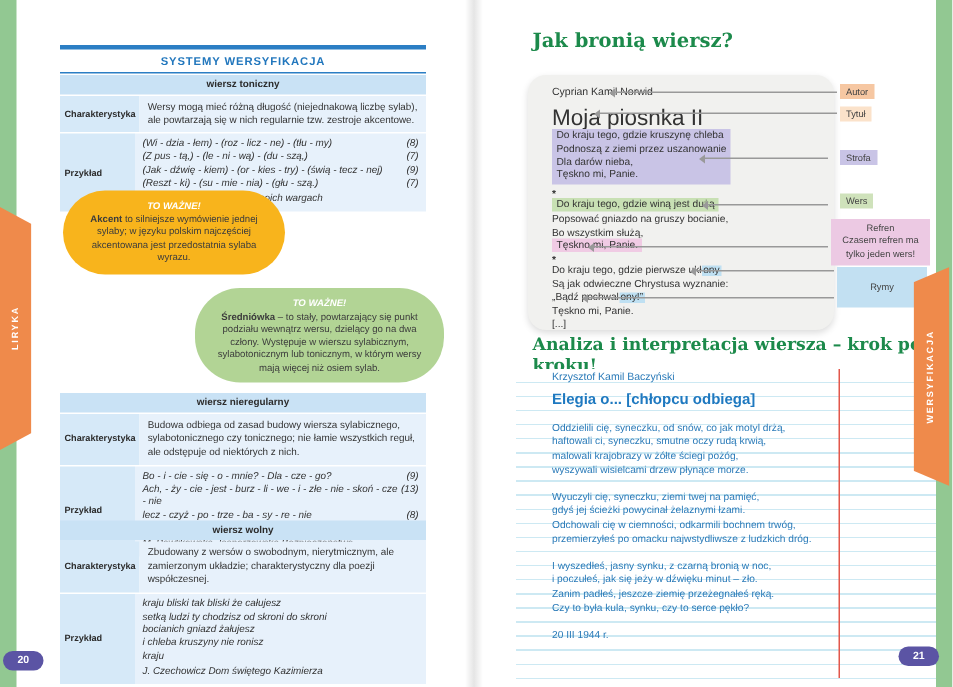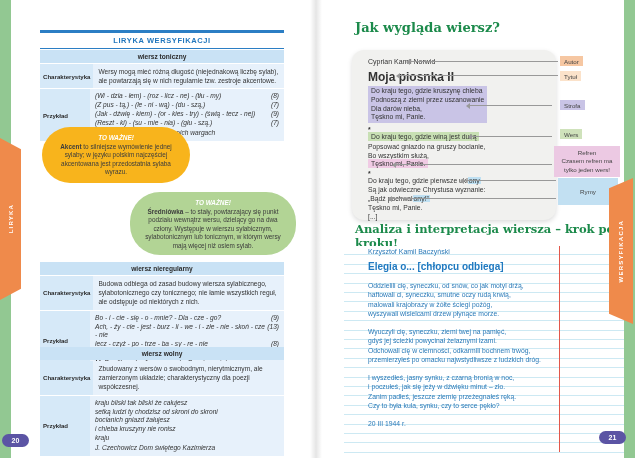--- a/index.html
+++ b/index.html
@@ -44,21 +44,21 @@
 
   
   .page-right{position:absolute;left:314px;top:0;width:310px;height:458px;}
   .h-green{position:absolute;left:41px;color:#1c8a4b;font-family:"DejaVu Serif",serif;font-weight:bold;}
   .h1{top:20px;font-size:13px;}
   .h2{top:222px;font-size:11.5px;width:268px;}
   .poem-card{position:absolute;left:38px;top:50px;width:204px;height:170px;background:#f1f1ef;
              border-radius:12px;box-shadow:0 2px 5px rgba(0,0,0,.14);z-index:1;}
   .pc{position:absolute;left:16px;font-size:6.8px;color:#333;white-space:nowrap;}
   .pc-author{top:8px;font-size:7px;}
-  .pc-title{top:20px;font-size:12px;font-weight:bold;}
+  .pc-title{top:20px;font-size:15px;font-weight:normal;}
   .hl{padding:1px 3px;}
   .hl-strofa{background:#c9c4e6;}
   .hl-wers{background:#c8e0b4;}
   .hl-refren{background:#f0cbe4;}
   .hl-rym{background:#bfe0f2;padding:0 1px;}
   .strofa-block{top:36px;line-height:8.8px;}
   .sep{font-weight:bold;}
   .chip{position:absolute;font-size:6.2px;color:#444;padding:1.5px 4px;z-index:3;white-space:nowrap;}
   .chip-autor{left:246px;top:56px;background:#f6c7a2;}
   .chip-tytul{left:246px;top:71px;background:#fbe2ca;}
@@ -77,21 +77,21 @@
   .nb-title{top:15px;font-size:10px;font-weight:bold;color:#1f79c0;}
   .nb-stanza{line-height:9.4px;}
   .nb-s1{top:35px;} .nb-s2{top:81px;} .nb-s3{top:127px;} .nb-date{top:174px;}
 </style>
 </head>
 <body>
 
 <div class="canvas">
 
   <div class="page-left">
-    <div class="sec-title">LIRYKA WERSYFIKACJI</div>
+    <div class="sec-title">SYSTEMY WERSYFIKACJA</div>
 
     <div class="vtable" style="top:50px;">
       <div class="vt-title">wiersz toniczny</div>
       <div class="vrow">
         <div class="vlabel">Charakterystyka</div>
         <div class="vcell">Wersy mogą mieć różną długość (niejednakową liczbę sylab), ale powtarzają się w nich regularnie tzw. zestroje akcentowe.</div>
       </div>
       <div class="vrow">
         <div class="vlabel">Przykład</div>
         <div class="vcell">
@@ -179,21 +179,21 @@
           <div class="exline">
               <span>kraju</span>
             </div>
           <div class="exsource">J. Czechowicz Dom świętego Kazimierza</div>
         </div>
       </div>
     </div>
   </div>
 
   <div class="page-right">
-    <div class="h-green h1">Jak wygląda wiersz?</div>
+    <div class="h-green h1">Jak bronią wiersz?</div>
 
     <div class="poem-card">
       <div class="pc pc-author">Cyprian Kamil Norwid</div>
       <div class="pc pc-title">Moja piosnka II</div>
       <div class="pc strofa-block">
         <span class="hl hl-strofa" style="display:inline-block;">
           <span style="display:block;">Do kraju tego, gdzie kruszynę chleba</span>
           <span style="display:block;">Podnoszą z ziemi przez uszanowanie</span>
           <span style="display:block;">Dla darów nieba,</span>
           <span style="display:block;">Tęskno mi, Panie.</span>

